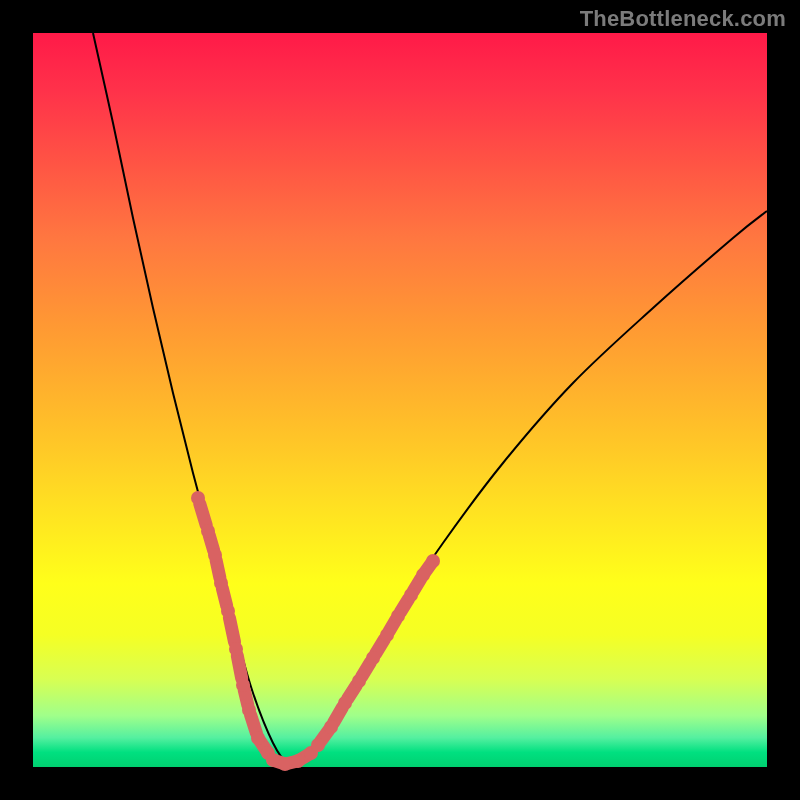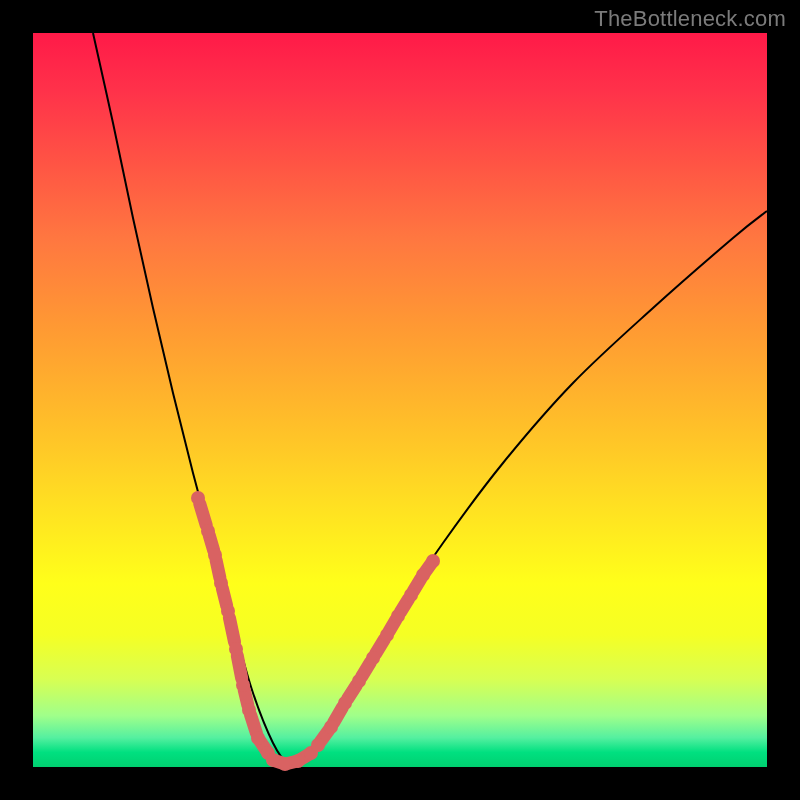--- a/index.html
+++ b/index.html
@@ -40,21 +40,21 @@
       #55f0a0 96%,
       #00e080 98%,
       #00d070 100%);
   }
   .watermark {
     position: absolute;
     top: 6px;
     right: 14px;
     color: #7b7b7b;
     font-size: 22px;
-    font-weight: 400;
+    font-weight: 700;
     letter-spacing: 0.2px;
     user-select: none;
   }
   svg.curve {
     position: absolute;
     top: 0;
     left: 0;
     width: 734px;
     height: 734px;
     overflow: visible;

